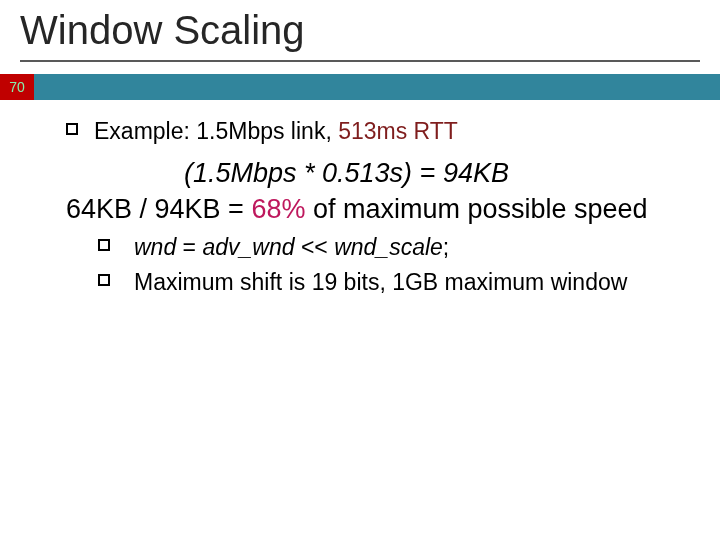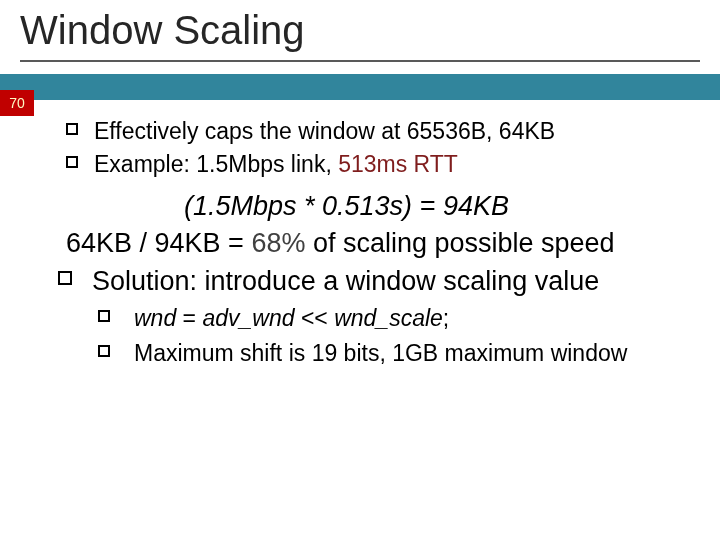--- a/index.html
+++ b/index.html
@@ -39,25 +39,25 @@
     position: absolute;
     left: 0;
     top: 74px;
     width: 720px;
     height: 26px;
     background: #31859c;
   }
   .pagebadge {
     position: absolute;
     left: 0;
-    top: 90px;
+    top: 74px;
     width: 34px;
     height: 26px;
     background: #c00000;
-    color: #fef9c3;
+    color: #86efac;
     font-size: 14px;
     line-height: 26px;
     text-align: center;
     font-weight: 400;
   }
   .body {
     position: absolute;
     left: 34px;
     top: 116px;
     width: 660px;
@@ -129,55 +129,47 @@
   .lvl2b .bullet-box {
     position: absolute;
     left: 64px;
     top: 7px;
     width: 12px;
     height: 12px;
     border: 2px solid #000;
     box-sizing: border-box;
   }
   .em-green { color: #7f1d1d; }
-  .em-red { color: #404040; }
+  .em-red { color: #be185d; }
   .italic { font-style: italic; }
 </style>
 </head>
 <body>
 
 <div class="slide">
   <div class="title">Window Scaling</div>
   <div class="underline"></div>
   <div class="pagebar"></div>
   <div class="pagebadge">70</div>
 
   <div class="body">
 
 
-    <div class="lvl2">
-      <span class="bullet-box"></span>
-      <span>Effectively caps the window at 65536B, 64KB</span>
-    </div>
 
     <div class="lvl2">
       <span class="bullet-box"></span>
       <span>Example: 1.5Mbps link, </span><span class="em-green">513ms RTT</span>
     </div>
 
     <div class="calc1">(1.5Mbps * 0.513s) = 94KB</div>
 
     <div class="calc2">
-      <span>64KB / 94KB = </span><span class="em-red">68%</span><span> of scaling possible speed</span>
+      <span>64KB / 94KB = </span><span class="em-red">68%</span><span> of maximum possible speed</span>
     </div>
 
-    <div class="lvl1b">
-      <span class="bullet-box"></span>
-      <span>Solution: introduce a window scaling value</span>
-    </div>
 
     <div class="lvl2b">
       <span class="bullet-box"></span>
       <span class="italic">wnd</span><span> = </span><span class="italic">adv_wnd</span><span> &lt;&lt; </span><span class="italic">wnd_scale</span><span>;</span>
     </div>
 
     <div class="lvl2b">
       <span class="bullet-box"></span>
       <span>Maximum shift is 19 bits, 1GB maximum window</span>
     </div>

